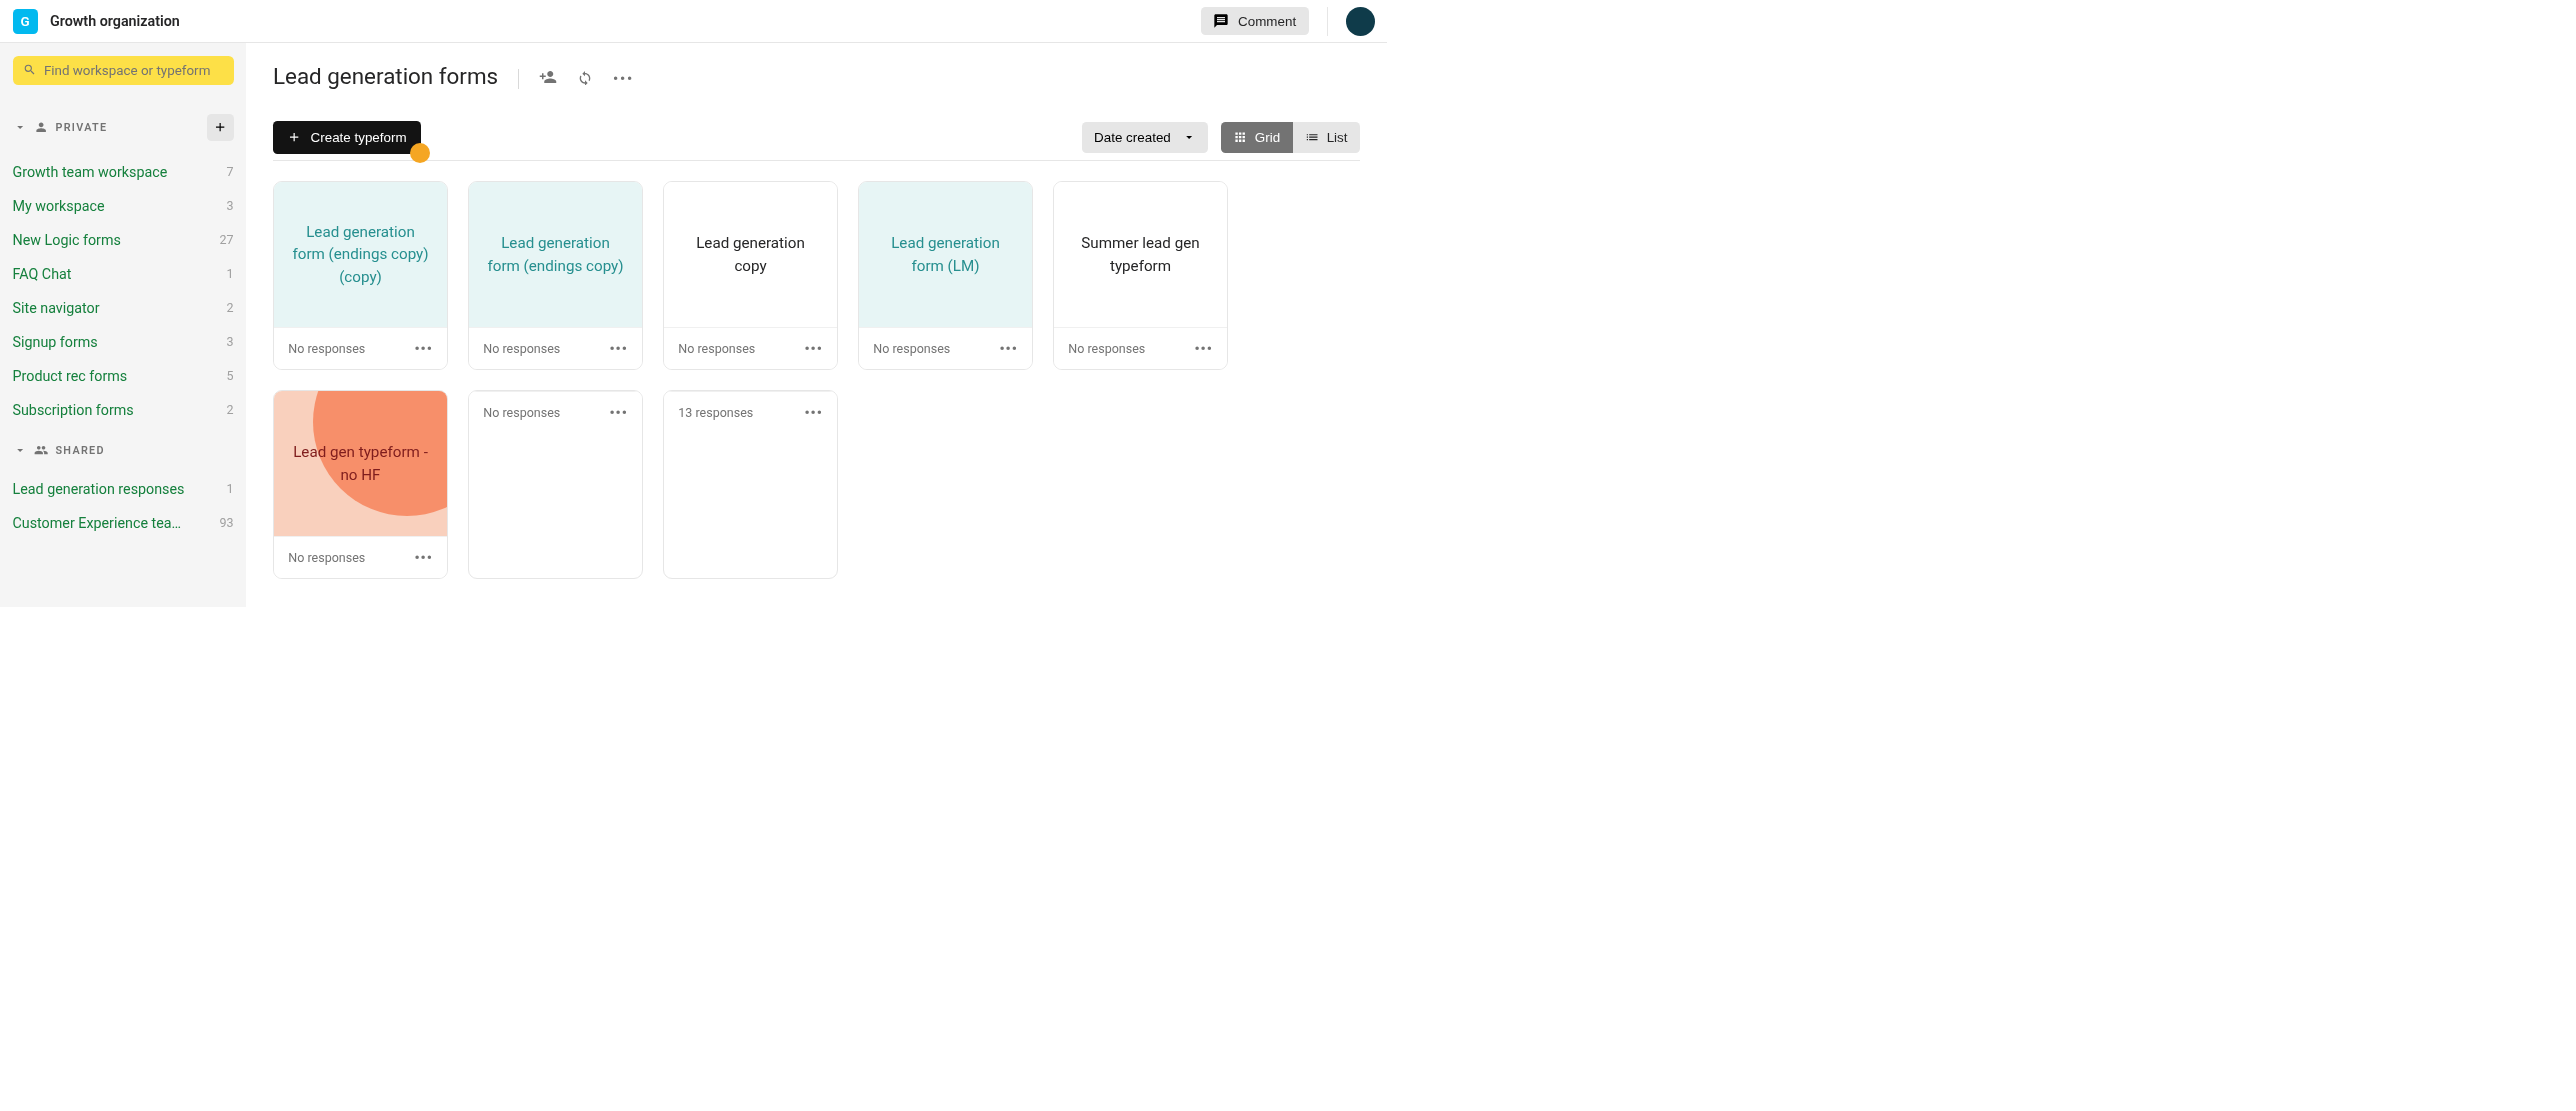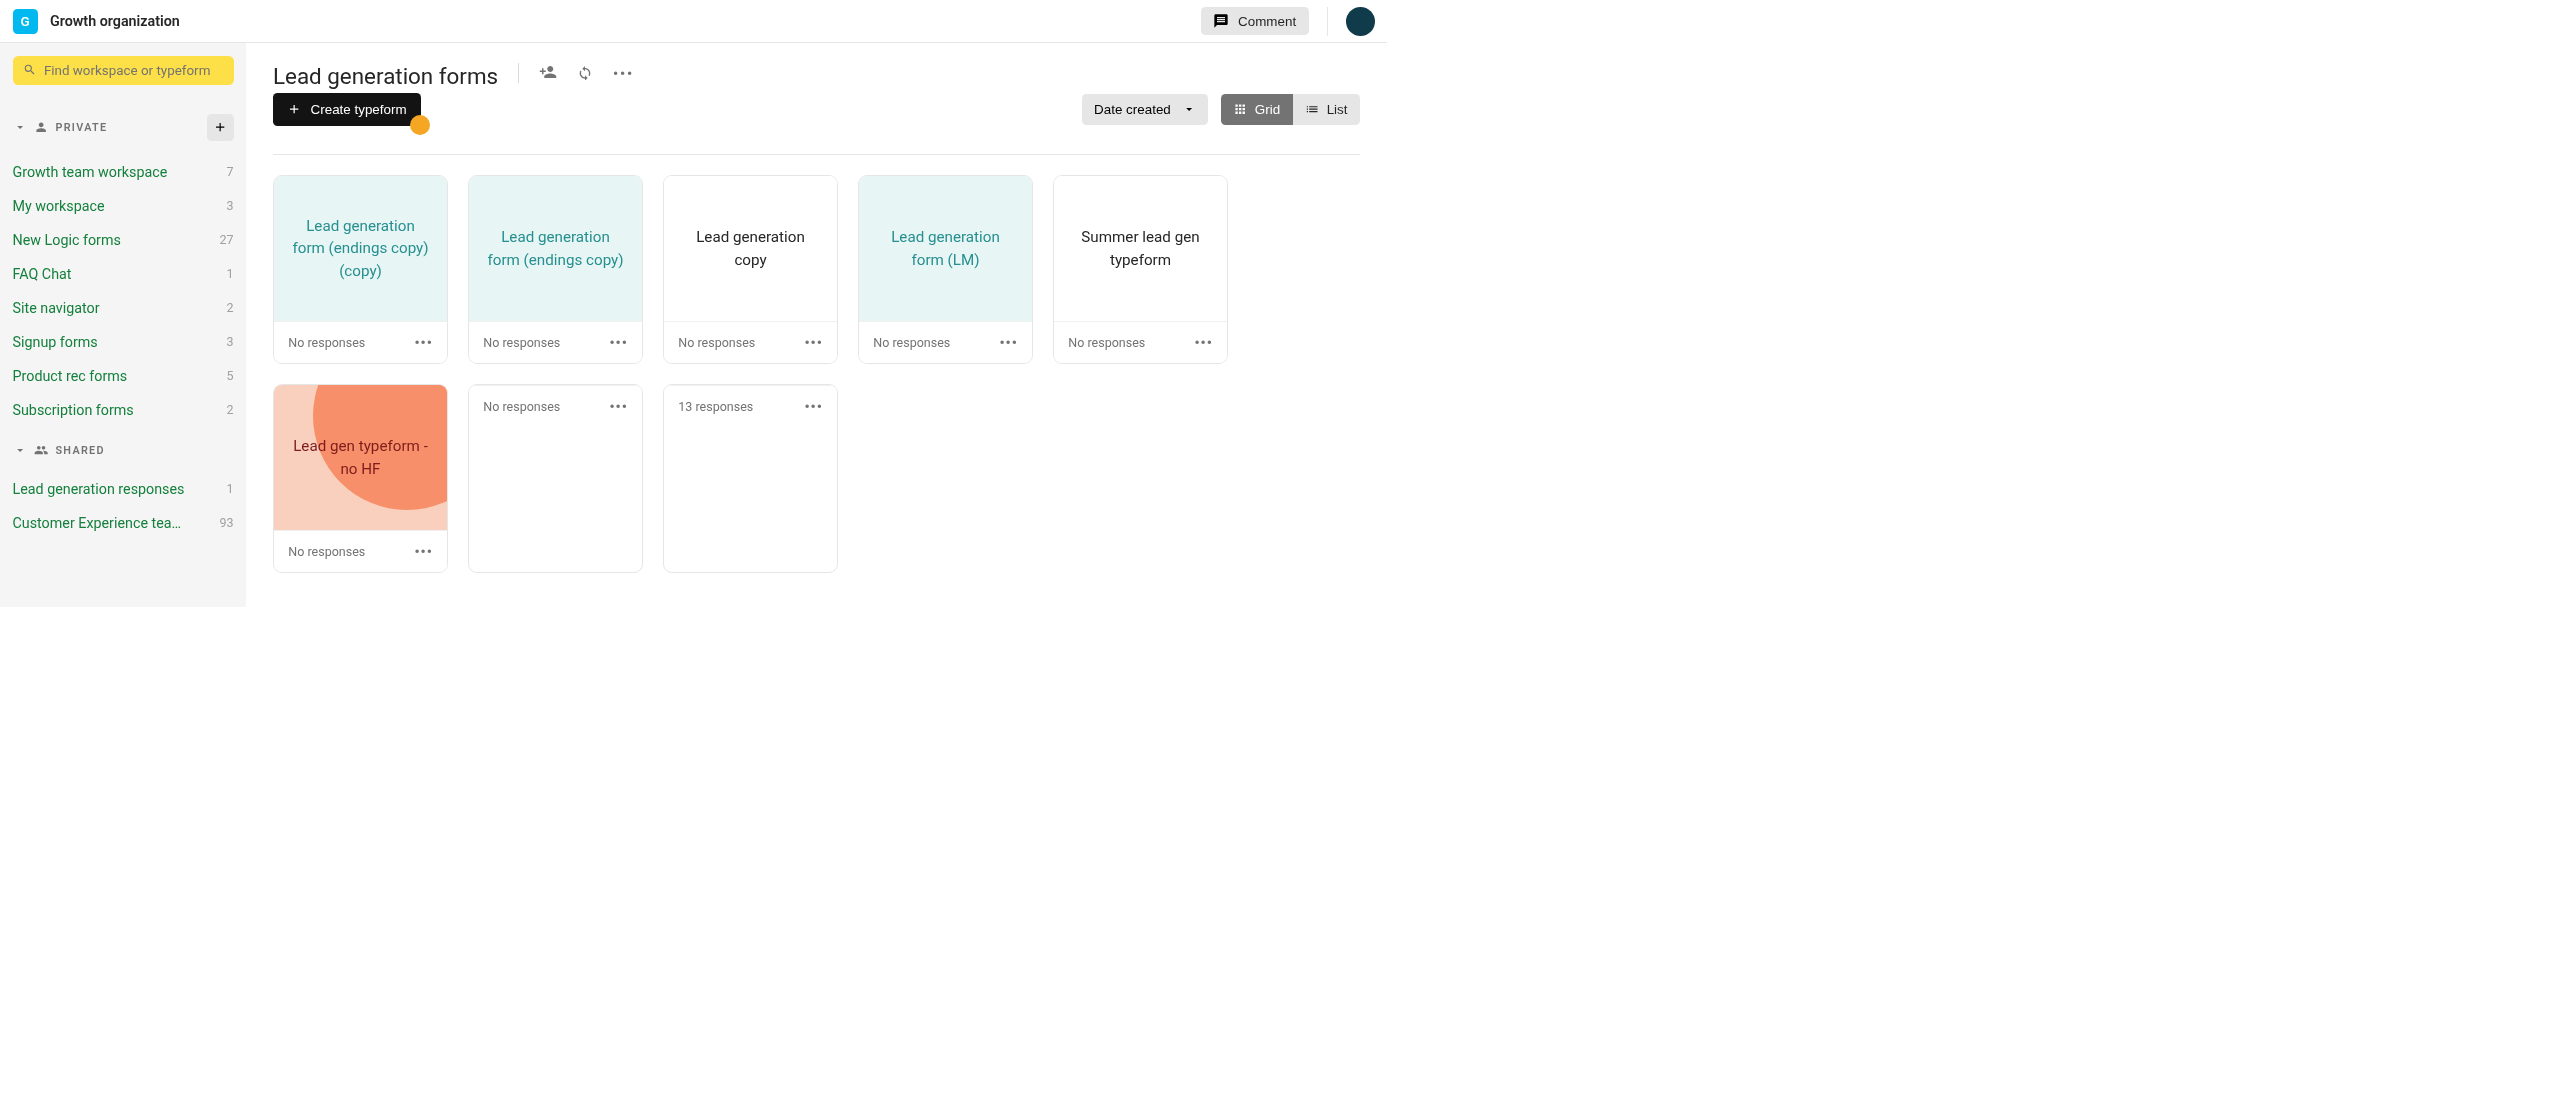--- a/index.html
+++ b/index.html
@@ -28,27 +28,27 @@
 .section-header-left { display: flex; align-items: center; gap: 7.2px; color: #737373; }
 .section-label { font-size: 10.8px; font-weight: 600; letter-spacing: 1.3px; color: #737373; }
 .add-ws-btn { width: 27px; height: 27px; background: #e6e6e6; border: none; border-radius: 4.5px; display: flex; align-items: center; justify-content: center; cursor: pointer; }
 
 .ws-item { display: flex; align-items: center; justify-content: space-between; padding: 9px 0; cursor: pointer; }
 .ws-name { font-size: 14.3px; color: #15803d; white-space: nowrap; overflow: hidden; text-overflow: ellipsis; max-width: 179px; }
 .ws-count { font-size: 12.5px; color: #a0a0a0; }
 
 
 .main { flex: 1; padding: 20px 27px; overflow-y: auto; }
-.main-header { display: flex; align-items: flex-start; gap: 20px; margin-bottom: 4px; }
+.main-header { display: flex; align-items: flex-end; gap: 20px; margin-bottom: 32px; }
 .main-title { font-size: 22.4px; font-weight: 400; color: #262627; }
 .title-divider { width: 0.9px; height: 20px; background: #d9d9d9; }
 .header-icons { display: flex; align-items: center; gap: 20px; color: #737373; }
 .header-icons span { cursor: pointer; }
 
-.toolbar { display: flex; align-items: center; justify-content: space-between; margin-bottom: 20px; padding-bottom: 28px; border-bottom: 0.9px solid #e6e6e6; }
+.toolbar { display: flex; align-items: center; justify-content: space-between; margin-bottom: 20px; padding-bottom: 6px; border-bottom: 0.9px solid #e6e6e6; }
 .create-btn-wrap { position: relative; }
 .create-btn { display: flex; align-items: center; gap: 9px; background: #131313; color: #fff; border: none; padding: 9px 14.3px; border-radius: 4.5px; font-size: 13.4px; cursor: pointer; }
 .pulse { position: absolute; right: -9px; bottom: -9px; width: 20px; height: 20px; background: #f5a623; border-radius: 50%; }
 
 .toolbar-right { display: flex; align-items: center; gap: 12.5px; }
 .sort-select { display: flex; align-items: center; gap: 10.8px; background: #e6e6e6; border: none; padding: 8px 12.5px; border-radius: 4.5px; font-size: 13.4px; cursor: pointer; }
 .view-toggle { display: flex; border-radius: 4.5px; overflow: hidden; }
 .view-btn { display: flex; align-items: center; gap: 7.2px; border: none; padding: 8px 12.5px; font-size: 13.4px; cursor: pointer; }
 .view-btn.active { background: #737373; color: #fff; }
 .view-btn.inactive { background: #e6e6e6; color: #262627; }

